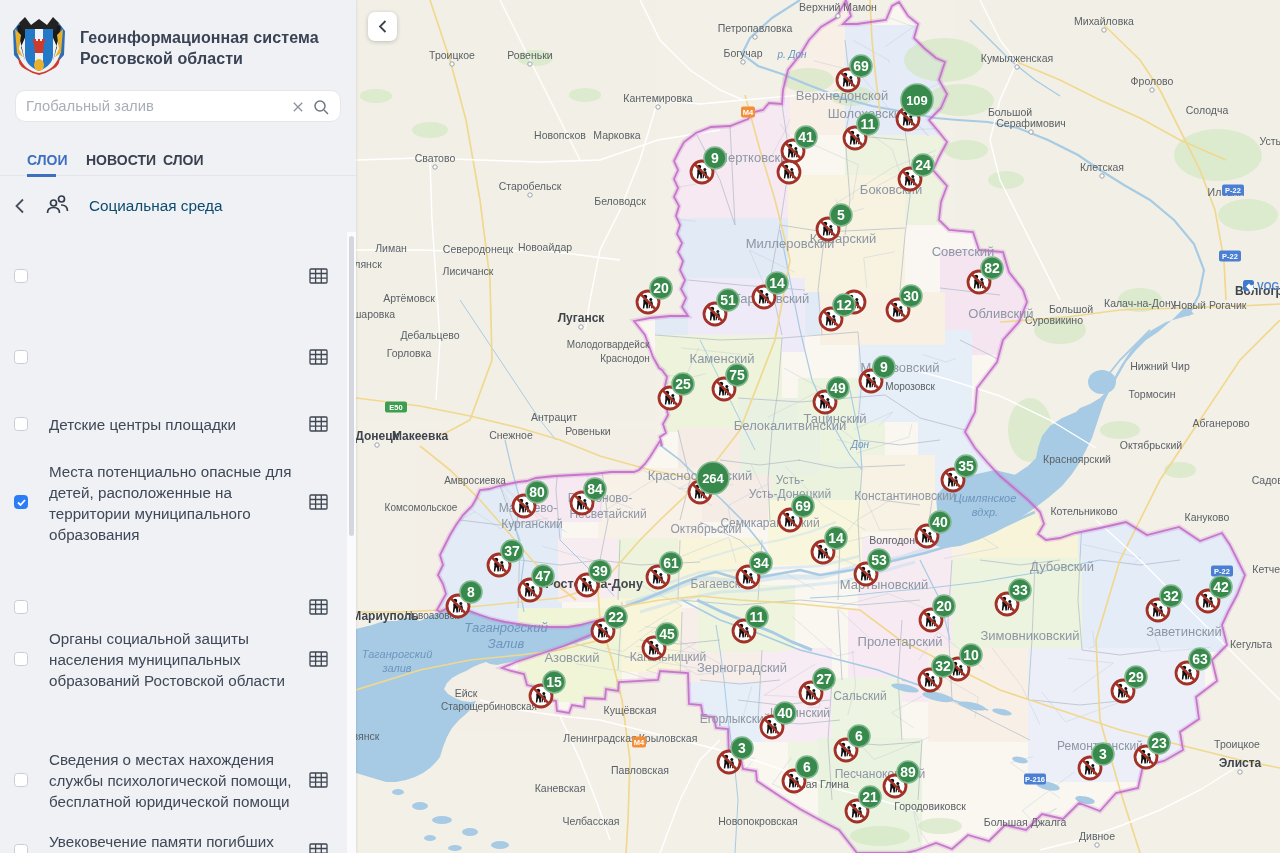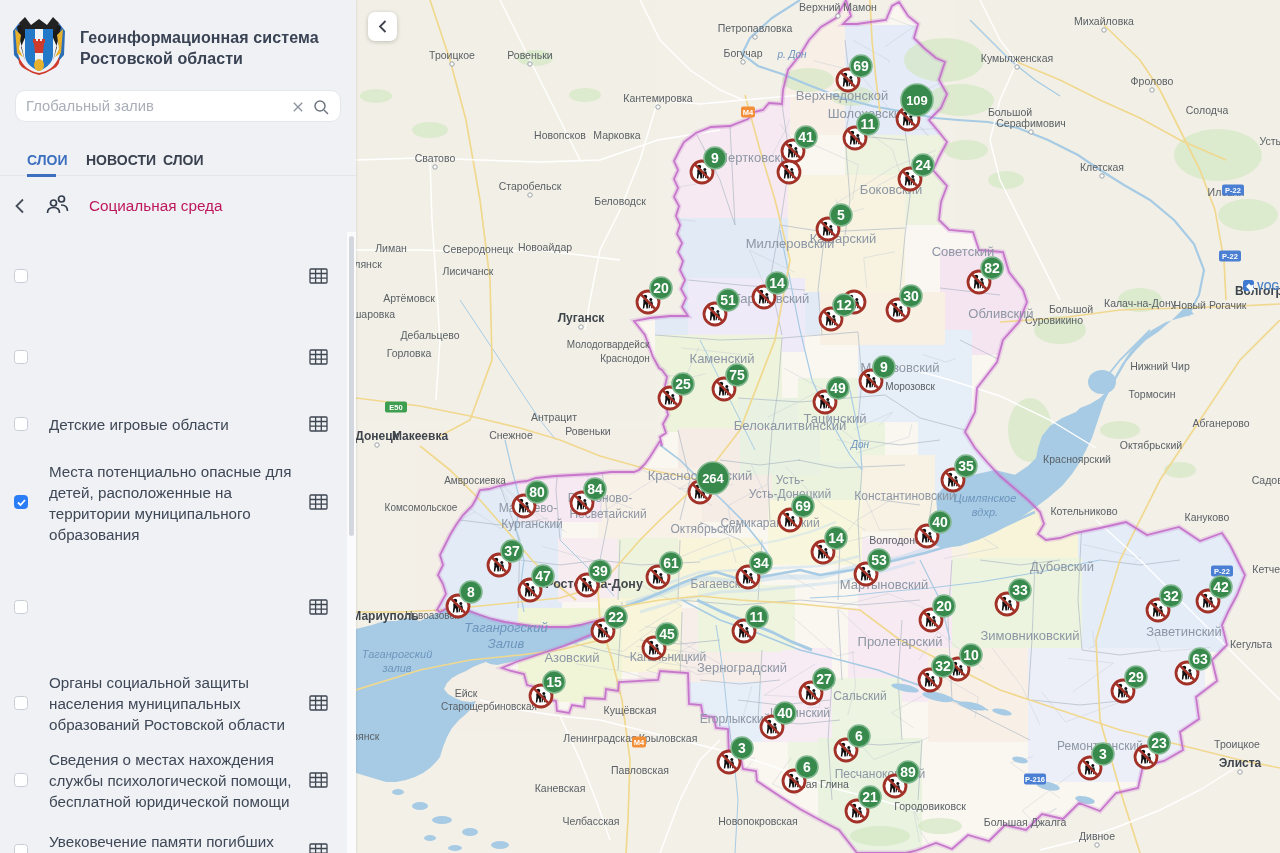--- a/index.html
+++ b/index.html
@@ -806,21 +806,21 @@
   <div class="abs" style="left:27px;top:174px;width:29px;height:3px;background:#3d6fbf"></div>
   <svg class="abs" style="left:14px;top:198px" width="11" height="16" viewBox="0 0 11 16">
       <path d="M9,1.5 L2.5,8 L9,14.5" fill="none" stroke="#464e5a" stroke-width="1.8"></path>
     </svg>
   <svg class="abs" style="left:45px;top:193px" width="25" height="24" viewBox="0 0 25 24">
     <circle cx="16.5" cy="6" r="3" fill="none" stroke="#333c4a" stroke-width="1.7"></circle>
     <circle cx="8.5" cy="10" r="3" fill="none" stroke="#333c4a" stroke-width="1.7"></circle>
     <path d="M2.5,20 q0,-5.5 6,-5.5 q6,0 6,5.5" fill="none" stroke="#333c4a" stroke-width="1.7"></path>
     <path d="M16,12 q6.5,0 6.5,6" fill="none" stroke="#333c4a" stroke-width="1.7"></path>
   </svg>
-  <div class="abs" style="left:89px;top:197px;font-size:15.3px;color:#be185d">Социальная среда</div>
+  <div class="abs" style="left:89px;top:197px;font-size:15.3px;color:#0c4a6e">Социальная среда</div>
   <div id="list">
       <div class="item" style="top:245px;height:63px">
         <div class="cb " style="top:23.5px"></div>
         <svg class="gridic" style="top:22.5px" viewBox="0 0 19 16">
           <g stroke="#3e4650" stroke-width="1.3" fill="none">
             <rect x="1" y="1" width="17" height="14" rx="1"></rect>
             <path d="M1,5.5 H18 M1,10.2 H18 M6.6,1 V15 M12.3,1 V15"></path>
           </g>
         </svg>
       </div>
@@ -828,21 +828,21 @@
         <div class="cb " style="top:23.5px"></div>
         <svg class="gridic" style="top:22.5px" viewBox="0 0 19 16">
           <g stroke="#3e4650" stroke-width="1.3" fill="none">
             <rect x="1" y="1" width="17" height="14" rx="1"></rect>
             <path d="M1,5.5 H18 M1,10.2 H18 M6.6,1 V15 M12.3,1 V15"></path>
           </g>
         </svg>
       </div>
       <div class="item" style="top:414px;height:21px">
         <div class="cb " style="top:2.5px"></div>
-        <div class="txt">Детские игровые области</div>
+        <div class="txt">Детские центры площадки</div>
         <svg class="gridic" style="top:1.5px" viewBox="0 0 19 16">
           <g stroke="#3e4650" stroke-width="1.3" fill="none">
             <rect x="1" y="1" width="17" height="14" rx="1"></rect>
             <path d="M1,5.5 H18 M1,10.2 H18 M6.6,1 V15 M12.3,1 V15"></path>
           </g>
         </svg>
       </div>
       <div class="item" style="top:461px;height:84px">
         <div class="cb on" style="top:34.0px">
           <svg width="11" height="11" viewBox="0 0 11 11" style="position:absolute;left:0.5px;top:0.5px">
@@ -859,21 +859,21 @@
       </div>
       <div class="item" style="top:566px;height:84px">
         <div class="cb " style="top:34.0px"></div>
         <svg class="gridic" style="top:33.0px" viewBox="0 0 19 16">
           <g stroke="#3e4650" stroke-width="1.3" fill="none">
             <rect x="1" y="1" width="17" height="14" rx="1"></rect>
             <path d="M1,5.5 H18 M1,10.2 H18 M6.6,1 V15 M12.3,1 V15"></path>
           </g>
         </svg>
       </div>
-      <div class="item" style="top:672px;height:63px">
+      <div class="item" style="top:628px;height:63px">
         <div class="cb " style="top:23.5px"></div>
         <div class="txt">Органы социальной защиты<br>населения муниципальных<br>образований Ростовской области</div>
         <svg class="gridic" style="top:22.5px" viewBox="0 0 19 16">
           <g stroke="#3e4650" stroke-width="1.3" fill="none">
             <rect x="1" y="1" width="17" height="14" rx="1"></rect>
             <path d="M1,5.5 H18 M1,10.2 H18 M6.6,1 V15 M12.3,1 V15"></path>
           </g>
         </svg>
       </div>
       <div class="item" style="top:749px;height:63px">

